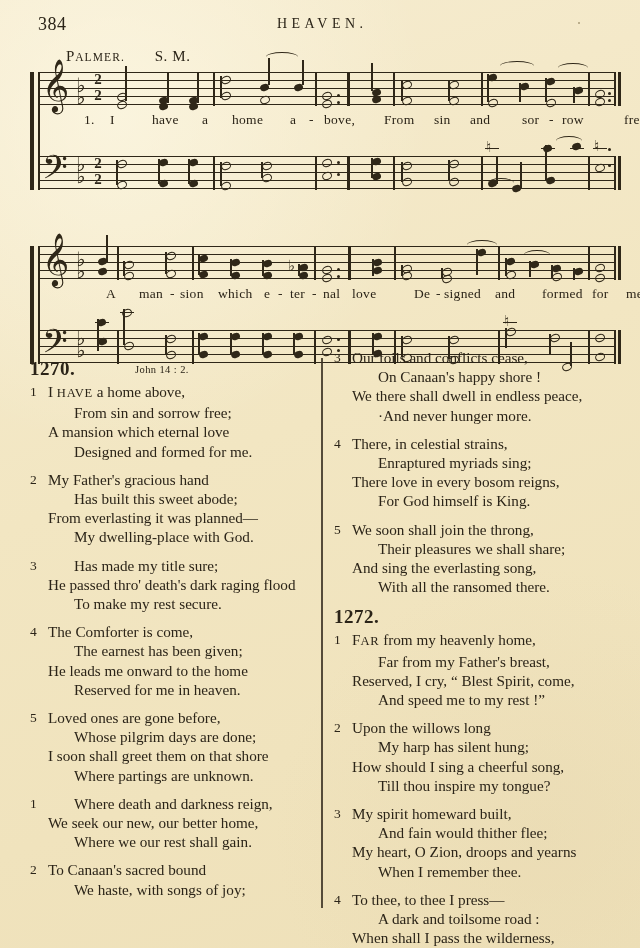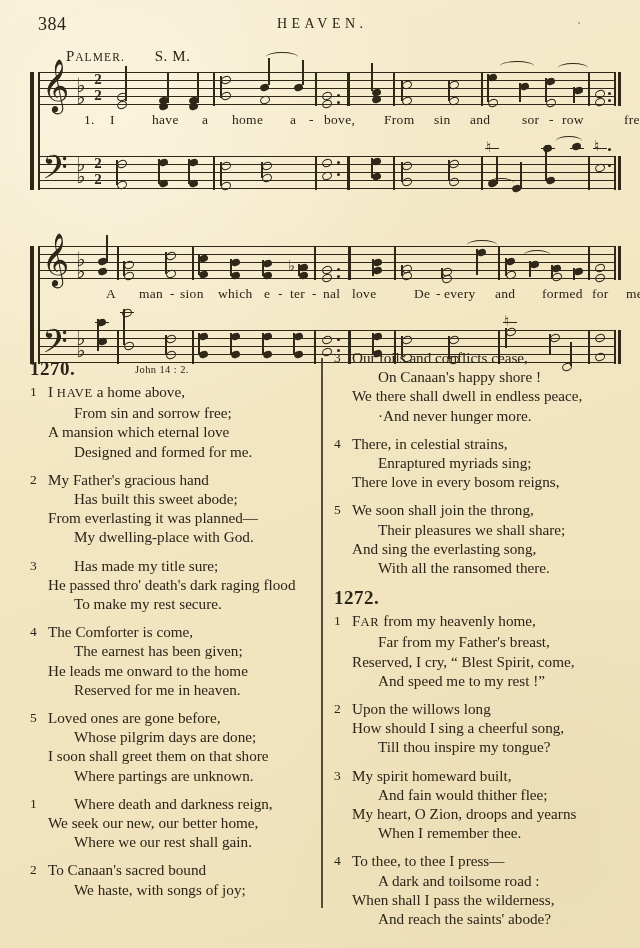--- a/index.html
+++ b/index.html
@@ -557,21 +557,21 @@
       <span style="left: 158px;">sion</span>
       <span style="left: 196px;">which</span>
       <span style="left: 242px;">e</span>
       <span style="left: 256px;">-</span>
       <span style="left: 268px;">ter</span>
       <span style="left: 290px;">-</span>
       <span style="left: 301px;">nal</span>
       <span style="left: 330px;">love</span>
       <span style="left: 392px;">De</span>
       <span style="left: 414px;">-</span>
-      <span style="left: 422px;">every</span>
+      <span style="left: 422px;">signed</span>
       <span style="left: 473px;">and</span>
       <span style="left: 520px;">formed</span>
       <span style="left: 570px;">for</span>
       <span style="left: 604px;">me.</span>
     </div>
 
   <div class="staff" style="position:absolute; top:84px; left:0; right:0; height:34px;">
     <div class="lines">
         <i></i>
         <i></i>
@@ -723,20 +723,21 @@
             <div class="ln">We there shall dwell in endless peace,</div>
             <div class="ln in">·And never hunger more.</div>
           </div>
         </div>
         <div class="stanza">
           <span class="num">4</span>
           <div class="lines">
             <div class="ln">There, in celestial strains,</div>
             <div class="ln in">Enraptured myriads sing;</div>
             <div class="ln">There love in every bosom reigns,</div>
+            <div class="ln in">For God himself is King.</div>
           </div>
         </div>
         <div class="stanza">
           <span class="num">5</span>
           <div class="lines">
             <div class="ln">We soon shall join the throng,</div>
             <div class="ln in">Their pleasures we shall share;</div>
             <div class="ln">And sing the everlasting song,</div>
             <div class="ln in">With all the ransomed there.</div>
           </div>
@@ -750,20 +751,21 @@
             <div class="ln">F<span class="smallcaps">AR</span> from my heavenly home,</div>
             <div class="ln in">Far from my Father's breast,</div>
             <div class="ln">Reserved, I cry, “ Blest Spirit, come,</div>
             <div class="ln in">And speed me to my rest !”</div>
           </div>
         </div>
         <div class="stanza">
           <span class="num">2</span>
           <div class="lines">
             <div class="ln">Upon the willows long</div>
+            <div class="ln in">My harp has silent hung;</div>
             <div class="ln">How should I sing a cheerful song,</div>
             <div class="ln in">Till thou inspire my tongue?</div>
           </div>
         </div>
         <div class="stanza">
           <span class="num">3</span>
           <div class="lines">
             <div class="ln">My spirit homeward built,</div>
             <div class="ln in">And fain would thither flee;</div>
             <div class="ln">My heart, O Zion, droops and yearns</div>

